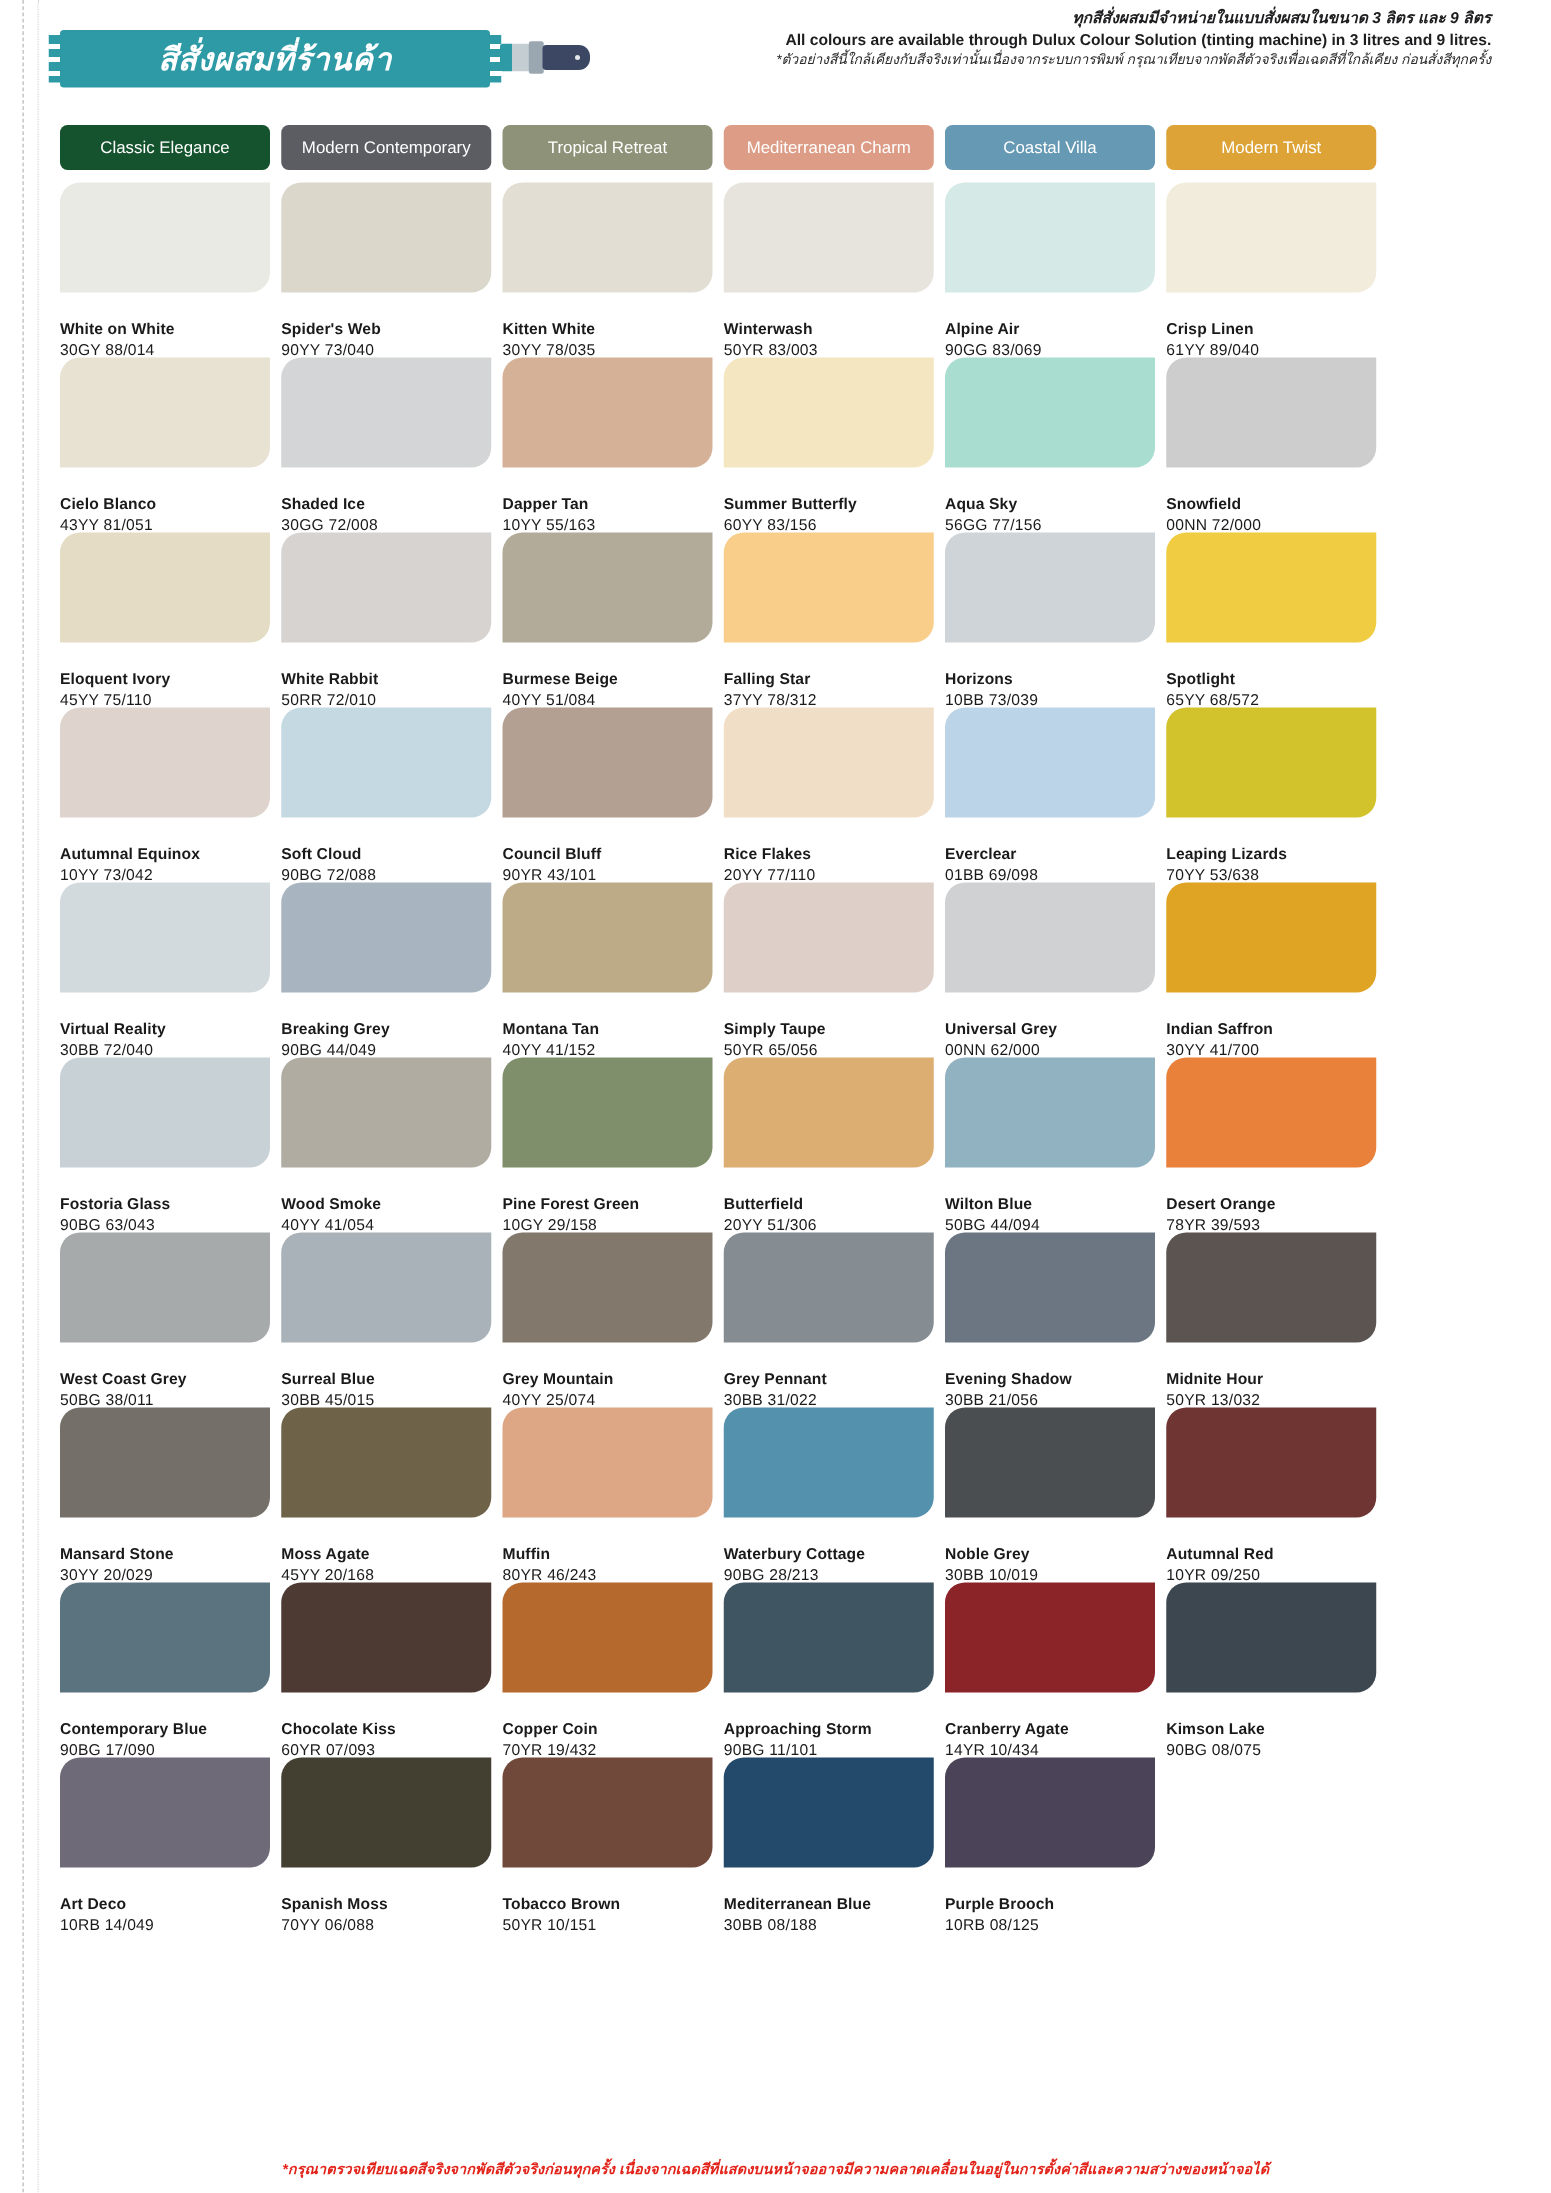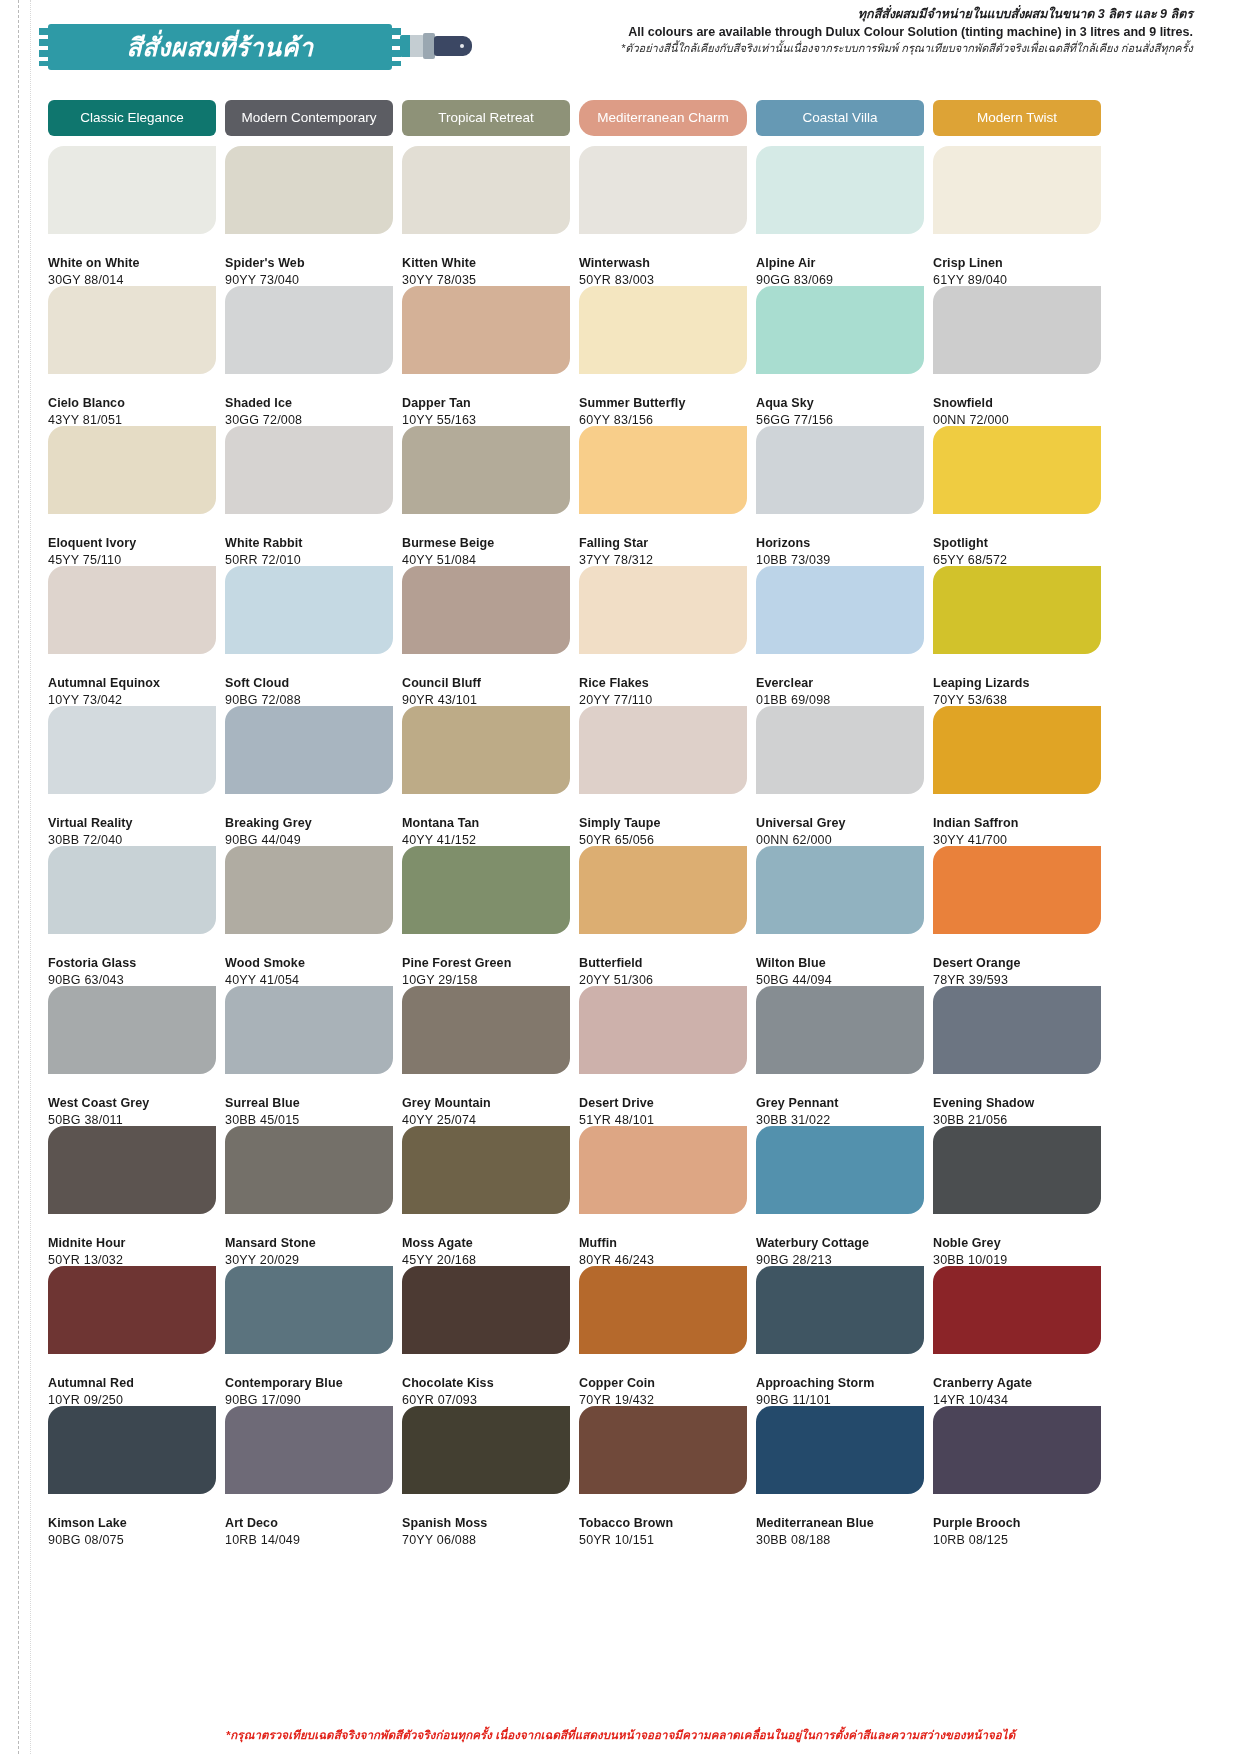--- a/index.html
+++ b/index.html
@@ -231,30 +231,30 @@
     </div>
 
     <div class="header-notes">
       <div class="note-th1">ทุกสีสั่งผสมมีจำหน่ายในแบบสั่งผสมในขนาด 3 ลิตร และ 9 ลิตร</div>
       <div class="note-en">All colours are available through Dulux Colour Solution (tinting machine) in 3 litres and 9 litres.</div>
       <div class="note-th2">*ตัวอย่างสีนี้ใกล้เคียงกับสีจริงเท่านั้นเนื่องจากระบบการพิมพ์ กรุณาเทียบจากพัดสีตัวจริงเพื่อเฉดสีที่ใกล้เคียง ก่อนสั่งสีทุกครั้ง</div>
     </div>
   </div>
 
   <div class="tabs" id="tabs">
-      <div class="tab" style="background: #0f766e;">
+      <div class="tab" style="background: #14532d;">
         <span>Classic Elegance</span>
       </div>
       <div class="tab" style="background: rgb(92, 93, 99);">
         <span>Modern Contemporary</span>
       </div>
       <div class="tab" style="background: rgb(142, 146, 120);">
         <span>Tropical Retreat</span>
       </div>
-      <div class="tab" style="background: rgb(221, 156, 134); border-radius: 15px;">
+      <div class="tab" style="background: rgb(221, 156, 134);">
         <span>Mediterranean Charm</span>
       </div>
       <div class="tab" style="background: rgb(102, 153, 180);">
         <span>Coastal Villa</span>
       </div>
       <div class="tab" style="background: rgb(221, 163, 54);">
         <span>Modern Twist</span>
       </div>
     </div>
 
@@ -448,25 +448,20 @@
         <div class="chip" style="background: rgb(169, 178, 184);"></div>
         <div class="chip-name">Surreal Blue</div>
         <div class="chip-code">30BB 45/015</div>
       </div>
       <div class="cell">
         <div class="chip" style="background: rgb(130, 120, 108);"></div>
         <div class="chip-name">Grey Mountain</div>
         <div class="chip-code">40YY 25/074</div>
       </div>
       <div class="cell">
-        <div class="chip" style="background: rgb(205, 177, 171);"></div>
-        <div class="chip-name">Desert Drive</div>
-        <div class="chip-code">51YR 48/101</div>
-      </div>
-      <div class="cell">
         <div class="chip" style="background: rgb(134, 141, 146);"></div>
         <div class="chip-name">Grey Pennant</div>
         <div class="chip-code">30BB 31/022</div>
       </div>
       <div class="cell">
         <div class="chip" style="background: rgb(108, 117, 130);"></div>
         <div class="chip-name">Evening Shadow</div>
         <div class="chip-code">30BB 21/056</div>
       </div>
       <div class="cell">

